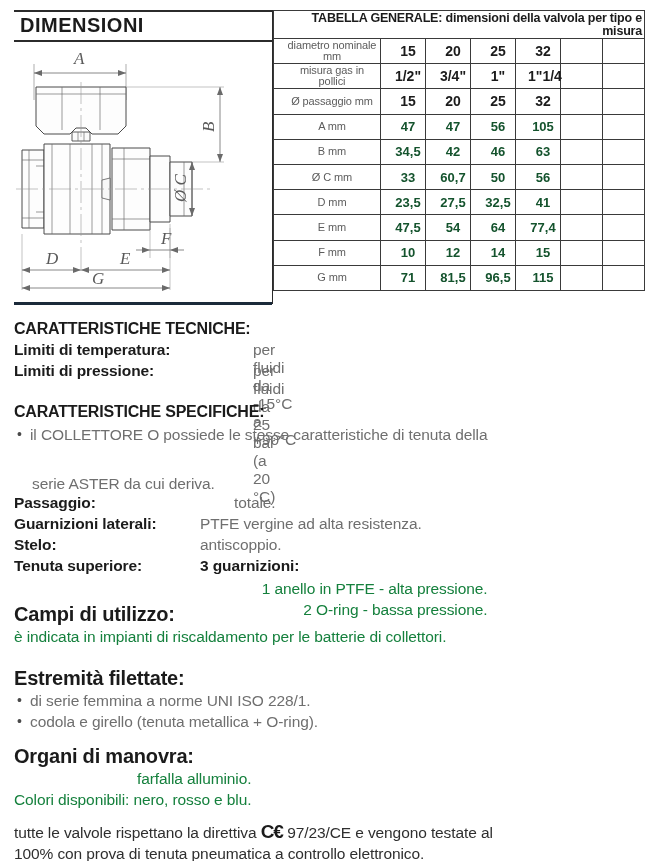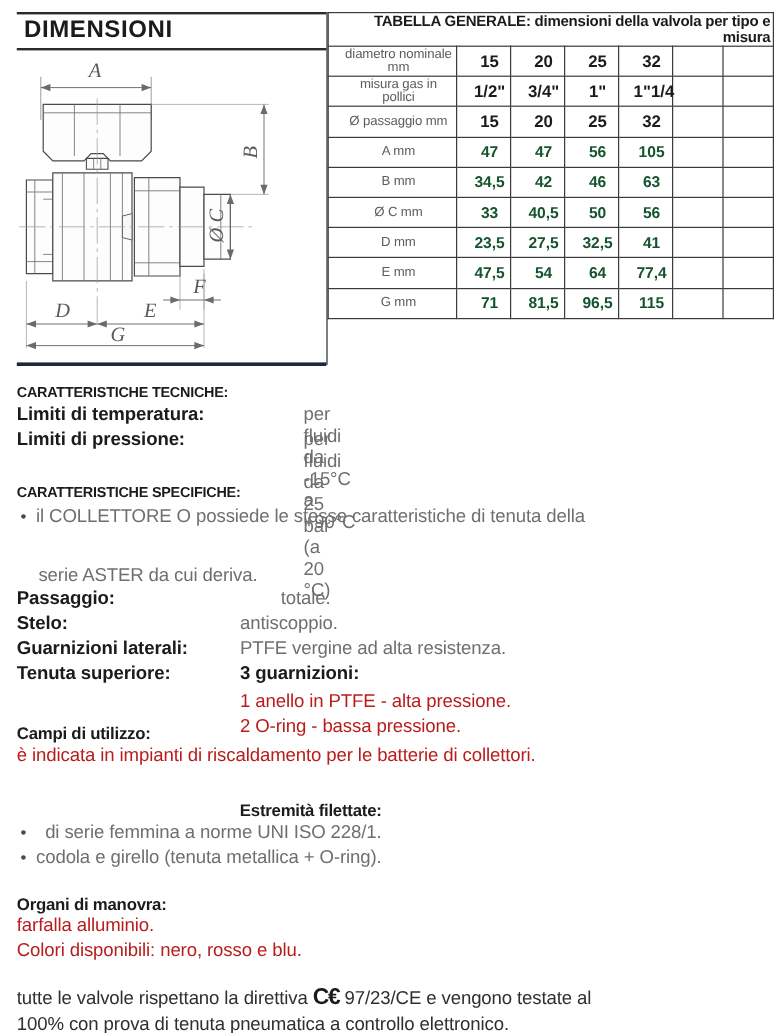--- a/index.html
+++ b/index.html
@@ -45,26 +45,26 @@
   #gen-table tr.title-row td{
     height:27px;font-size:12.5px;font-weight:bold;color:#1b1b1b;
     text-align:right;padding-left:5px;letter-spacing:-.2px;
   }
   col.c-lbl{width:107px;}
   col.c-v{width:45px;}
   col.c-e{width:42px;}
 
   
   .sec{position:absolute;left:14px;}
-  .h-bold{font-weight:bold;font-size:12px;color:#1b1b1b;letter-spacing:-.2px;}
-  .h-sub{font-weight:bold;font-size:14px;color:#1b1b1b;letter-spacing:-.2px;}
+  .h-bold{font-weight:bold;font-size:16px;color:#1b1b1b;letter-spacing:-.2px;}
+  .h-sub{font-weight:bold;font-size:20px;color:#1b1b1b;letter-spacing:-.2px;}
   .row{position:relative;height:21px;font-size:15.5px;letter-spacing:-.1px;}
   .row .k{position:absolute;left:0;font-weight:bold;color:#1b1b1b;text-align:center;}
   .row .v{position:absolute;color:#6f6f6f;}
-  .line{font-size:15.5px;color:#b91c1c;letter-spacing:-.1px;line-height:21px;}
+  .line{font-size:15.5px;color:#15803d;letter-spacing:-.1px;line-height:21px;text-align:right;}
   .bul{position:relative;padding-left:16px;font-size:15.5px;color:#6f6f6f;line-height:21px;letter-spacing:-.1px;}
   .bul::before{content:"•";position:absolute;left:3px;top:0;color:#4a4a4a;font-size:14px;}
   .bul .cont{display:block;padding-left:2px;margin-top:28px;}
   .ce{font-weight:bold;font-size:19px;letter-spacing:-1px;color:#1b1b1b;}
   .foot{font-size:15.5px;color:#2f2f2f;line-height:21px;letter-spacing:-.1px;}
 </style>
 </head>
 <body>
 
 <div id="top-block">
@@ -221,21 +221,21 @@
           <td class="val dim">34,5</td>
           <td class="val dim">42</td>
           <td class="val dim">46</td>
           <td class="val dim">63</td>
           <td class="val empty"></td>
           <td class="val empty"></td>
         </tr>
         <tr>
           <td class="lbl">Ø C mm</td>
           <td class="val dim">33</td>
-          <td class="val dim">40,5</td>
+          <td class="val dim">60,7</td>
           <td class="val dim">50</td>
           <td class="val dim">56</td>
           <td class="val empty"></td>
           <td class="val empty"></td>
         </tr>
         <tr>
           <td class="lbl">D mm</td>
           <td class="val dim">23,5</td>
           <td class="val dim">27,5</td>
           <td class="val dim">32,5</td>
@@ -246,20 +246,29 @@
         <tr>
           <td class="lbl">E mm</td>
           <td class="val dim">47,5</td>
           <td class="val dim">54</td>
           <td class="val dim">64</td>
           <td class="val dim">77,4</td>
           <td class="val empty"></td>
           <td class="val empty"></td>
         </tr>
         <tr>
+          <td class="lbl">F mm</td>
+          <td class="val dim">10</td>
+          <td class="val dim">12</td>
+          <td class="val dim">14</td>
+          <td class="val dim">15</td>
+          <td class="val empty"></td>
+          <td class="val empty"></td>
+        </tr>
+        <tr>
           <td class="lbl">G mm</td>
           <td class="val dim">71</td>
           <td class="val dim">81,5</td>
           <td class="val dim">96,5</td>
           <td class="val dim">115</td>
           <td class="val empty"></td>
           <td class="val empty"></td>
         </tr>
       </tbody>
   </table>
@@ -281,41 +290,41 @@
   <div class="h-bold">CARATTERISTICHE SPECIFICHE:</div>
   <div class="bul" style="margin-top:3px;">
     <span>il COLLETTORE O possiede le stesse caratteristiche di tenuta della</span>
     <span class="cont">serie ASTER da cui deriva.</span>
   </div>
   <div class="row">
     <span class="k">Passaggio:</span>
     <span class="v" style="left:186px;margin-left:34px;">totale.</span>
   </div>
   <div class="row">
+    <span class="k">Guarnizioni laterali:</span>
+    <span class="v" style="left:186px;">PTFE vergine ad alta resistenza.</span>
+  </div>
+  <div class="row">
     <span class="k">Stelo:</span>
     <span class="v" style="left:186px;">antiscoppio.</span>
-  </div>
-  <div class="row">
-    <span class="k">Guarnizioni laterali:</span>
-    <span class="v" style="left:186px;">PTFE vergine ad alta resistenza.</span>
   </div>
   <div class="row">
     <span class="k">Tenuta superiore:</span>
     <span class="v" style="left:186px;color:#1b1b1b;font-weight:bold;">3 guarnizioni:</span>
   </div>
   <div class="line" style="padding-left:186px;">1 anello in PTFE - alta pressione.</div>
   <div class="line" style="padding-left:186px;">2 O-ring - bassa pressione.</div>
 </div>
 
 <div class="sec" style="top:603px;">
   <div class="h-sub">Campi di utilizzo:</div>
   <div class="line">è indicata in impianti di riscaldamento per le batterie di collettori.</div>
 </div>
 
-<div class="sec" style="top:667px;text-align:right;">
+<div class="sec" style="top:667px;">
   <div class="h-sub">Estremità filettate:</div>
   <div class="bul">di serie femmina a norme UNI ISO 228/1.</div>
   <div class="bul">codola e girello (tenuta metallica + O-ring).</div>
 </div>
 
 <div class="sec" style="top:745px;">
   <div class="h-sub">Organi di manovra:</div>
   <div class="line">farfalla alluminio.</div>
   <div class="line">Colori disponibili: nero, rosso e blu.</div>
 </div>

